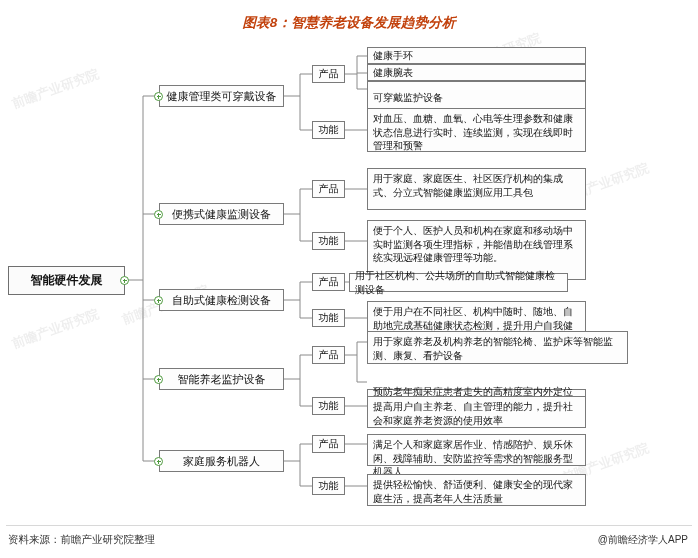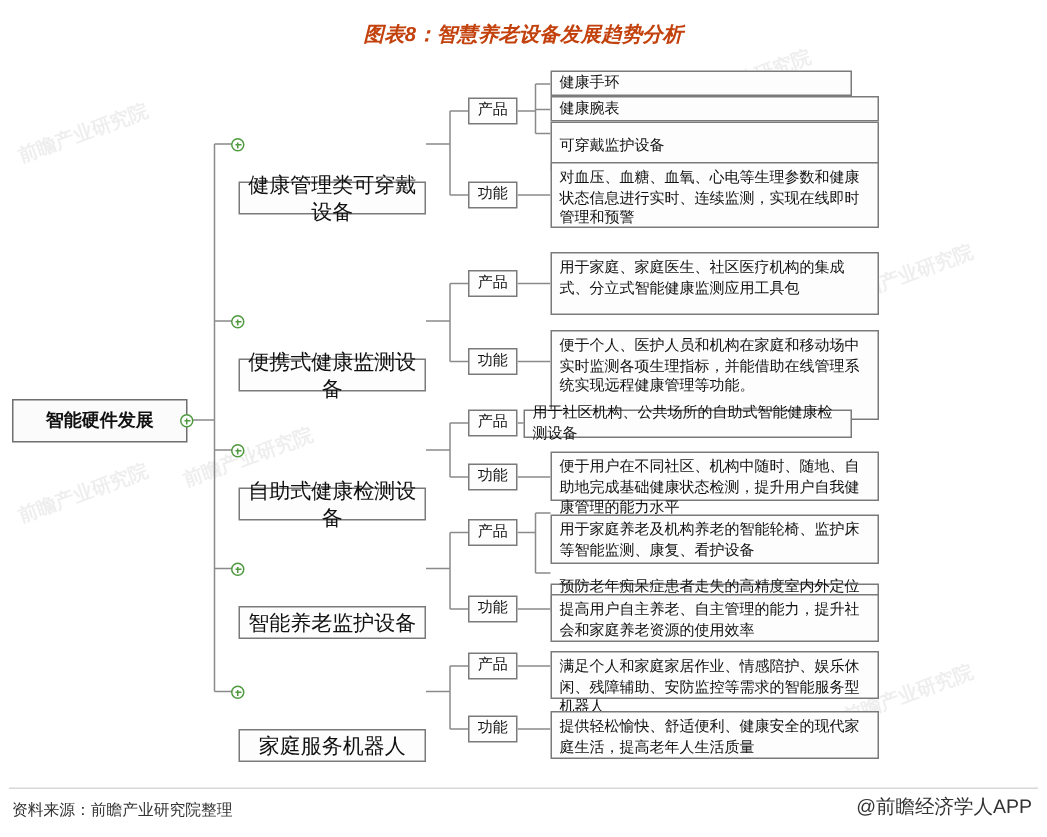--- a/index.html
+++ b/index.html
@@ -59,22 +59,21 @@
     background: #fbfbfb;
     font-size: 12px;
     font-weight: bold;
     justify-content: center;
     text-align: center;
     padding: 5px 4px;
   }
   .cat {
     justify-content: center;
     text-align: center;
-    font-size: 14px;
-    margin-top: 36px;
+    font-size: 11px;
   }
   .lbl {
     justify-content: center;
     text-align: center;
     font-size: 10px;
     padding: 2px 3px;
   }
   .leaf {
     font-size: 10px;
     align-items: center;
@@ -115,21 +114,21 @@
     position: absolute;
     left: 8px;
     bottom: 11px;
     font-size: 10.5px;
     color: #333;
   }
   .footer-right {
     position: absolute;
     right: 10px;
     bottom: 11px;
-    font-size: 13px;
+    font-size: 10px;
     color: #333;
   }
   .rule {
     position: absolute;
     left: 6px;
     right: 6px;
     bottom: 32px;
     border-top: 1px solid #d8d8d8;
   }
   .wm {
@@ -213,21 +212,21 @@
     </g>
   </svg>
 
   <div class="node root" style="left:8px; top:232px; width:117px; height:29px;">智能硬件发展</div>
   <div class="conn" style="left:120px; top:242px;"></div>
 
   <div class="node cat" style="left:159px; top:51px; width:125px; height:22px;">健康管理类可穿戴设备</div>
   <div class="conn" style="left:154px; top:58px;"></div>
   <div class="node lbl" style="left:312px; top:31px; width:33px; height:18px;">产品</div>
   <div class="node lbl" style="left:312px; top:87px; width:33px; height:18px;">功能</div>
-  <div class="node leaf" style="left:367px; top:13px; width:201px; height:17px;">健康手环</div>
+  <div class="node leaf" style="left:367px; top:13px; width:219px; height:17px;">健康手环</div>
   <div class="node leaf" style="left:367px; top:30px; width:219px; height:17px;">健康腕表</div>
   <div class="node leaf" style="left:367px; top:47px; width:219px; height:33px;">可穿戴监护设备</div>
   <div class="node leaf top" style="left:367px; top:74px; width:219px; height:44px;">对血压、血糖、血氧、心电等生理参数和健康状态信息进行实时、连续监测，实现在线即时管理和预警</div>
 
   <div class="node cat" style="left:159px; top:169px; width:125px; height:22px;">便携式健康监测设备</div>
   <div class="conn" style="left:154px; top:176px;"></div>
   <div class="node lbl" style="left:312px; top:146px; width:33px; height:18px;">产品</div>
   <div class="node lbl" style="left:312px; top:198px; width:33px; height:18px;">功能</div>
   <div class="node leaf top" style="left:367px; top:134px; width:219px; height:42px;">用于家庭、家庭医生、社区医疗机构的集成式、分立式智能健康监测应用工具包</div>
   <div class="node leaf top" style="left:367px; top:186px; width:219px; height:60px;">便于个人、医护人员和机构在家庭和移动场中实时监测各项生理指标，并能借助在线管理系统实现远程健康管理等功能。</div>
@@ -236,21 +235,21 @@
   <div class="conn" style="left:154px; top:262px;"></div>
   <div class="node lbl" style="left:312px; top:239px; width:33px; height:18px;">产品</div>
   <div class="node lbl" style="left:312px; top:275px; width:33px; height:18px;">功能</div>
   <div class="node leaf" style="left:349px; top:239px; width:219px; height:19px;">用于社区机构、公共场所的自助式智能健康检测设备</div>
   <div class="node leaf top" style="left:367px; top:267px; width:219px; height:33px;">便于用户在不同社区、机构中随时、随地、自助地完成基础健康状态检测，提升用户自我健康管理的能力水平</div>
 
   <div class="node cat" style="left:159px; top:334px; width:125px; height:22px;">智能养老监护设备</div>
   <div class="conn" style="left:154px; top:341px;"></div>
   <div class="node lbl" style="left:312px; top:312px; width:33px; height:18px;">产品</div>
   <div class="node lbl" style="left:312px; top:363px; width:33px; height:18px;">功能</div>
-  <div class="node leaf top" style="left:367px; top:297px; width:219px; height:33px;margin-top:12px;">用于家庭养老及机构养老的智能轮椅、监护床等智能监测、康复、看护设备</div>
+  <div class="node leaf top" style="left:367px; top:297px; width:261px; height:33px;">用于家庭养老及机构养老的智能轮椅、监护床等智能监测、康复、看护设备</div>
   <div class="node leaf" style="left:367px; top:339px; width:219px; height:19px;margin-top:16px;">预防老年痴呆症患者走失的高精度室内外定位终端</div>
   <div class="node leaf top" style="left:367px; top:362px; width:219px; height:32px;">提高用户自主养老、自主管理的能力，提升社会和家庭养老资源的使用效率</div>
 
   <div class="node cat" style="left:159px; top:416px; width:125px; height:22px;">家庭服务机器人</div>
   <div class="conn" style="left:154px; top:423px;"></div>
   <div class="node lbl" style="left:312px; top:401px; width:33px; height:18px;">产品</div>
   <div class="node lbl" style="left:312px; top:443px; width:33px; height:18px;">功能</div>
   <div class="node leaf top" style="left:367px; top:400px; width:219px; height:32px;">满足个人和家庭家居作业、情感陪护、娱乐休闲、残障辅助、安防监控等需求的智能服务型机器人</div>
   <div class="node leaf top" style="left:367px; top:440px; width:219px; height:32px;">提供轻松愉快、舒适便利、健康安全的现代家庭生活，提高老年人生活质量</div>
 

